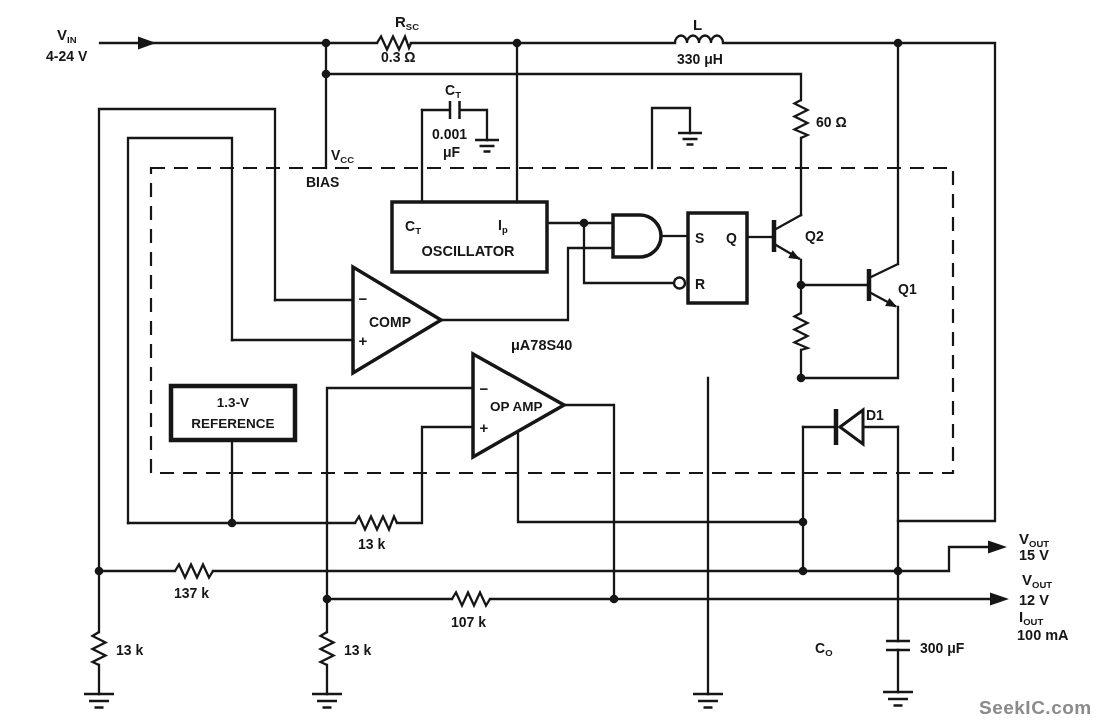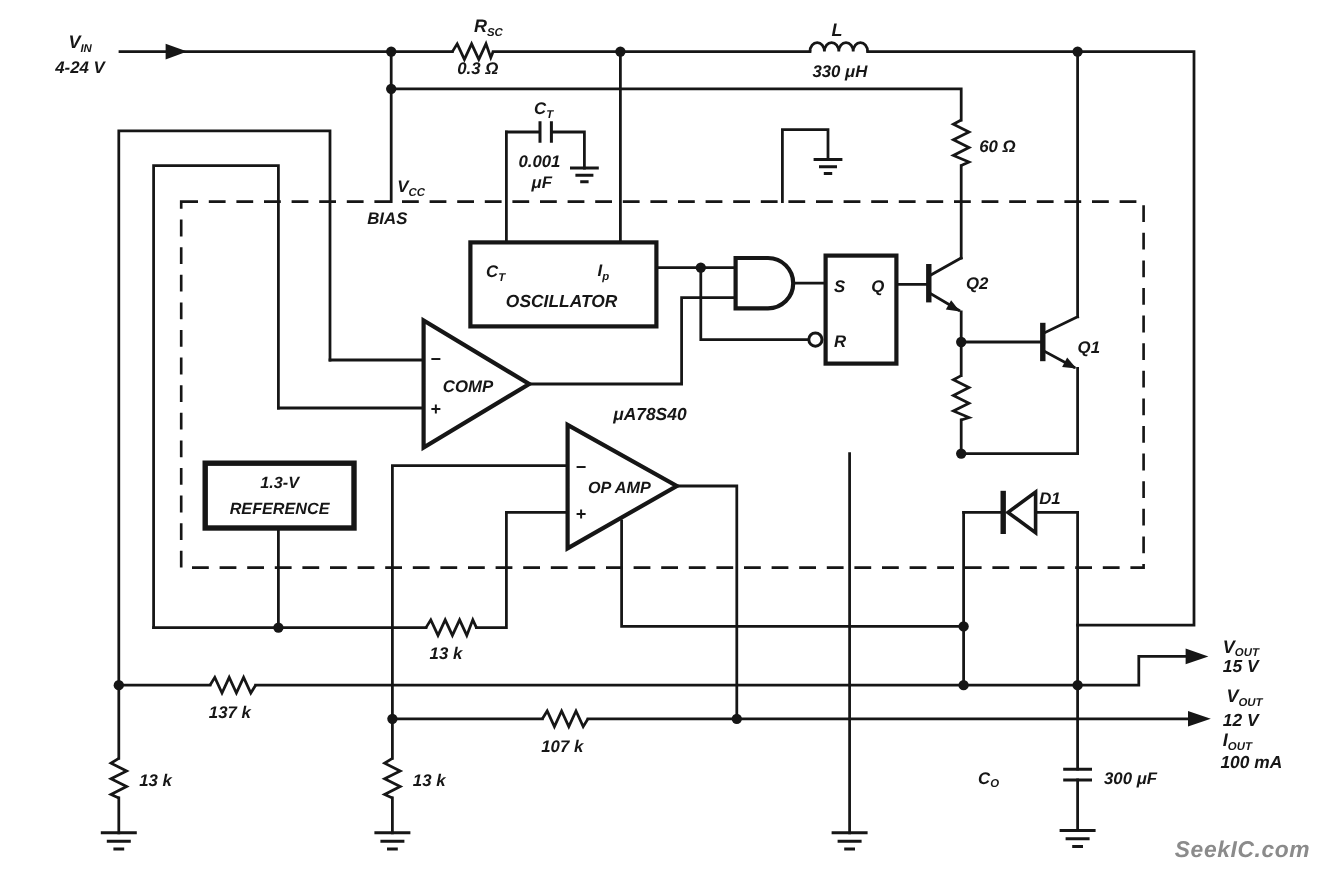--- a/index.html
+++ b/index.html
@@ -1,16 +1,16 @@
 <!DOCTYPE html>
 <html><head>
 <meta charset="utf-8">
 <style>
   html,body{margin:0;padding:0;background:#ffffff;}
-  .canvas{width:1060px;height:726px;position:relative;background:#a21caf;font-style:italic;}
+  .canvas{width:1060px;height:726px;position:relative;background:#a21caf;}
   svg{display:block;}
   text{font-family:"Liberation Sans",sans-serif;font-weight:bold;fill:#161616;}
   .t14{font-size:14px;}
   .t15{font-size:15px;}
   .t13{font-size:13.5px;}
   .t145{font-size:14.5px;}
   .sub{font-size:9.5px;}
   .sign{font-size:15px;text-anchor:middle;}
   .mid{text-anchor:middle;}
   .wm{font-size:19px;fill:#8b8b8b;letter-spacing:0.5px;}

